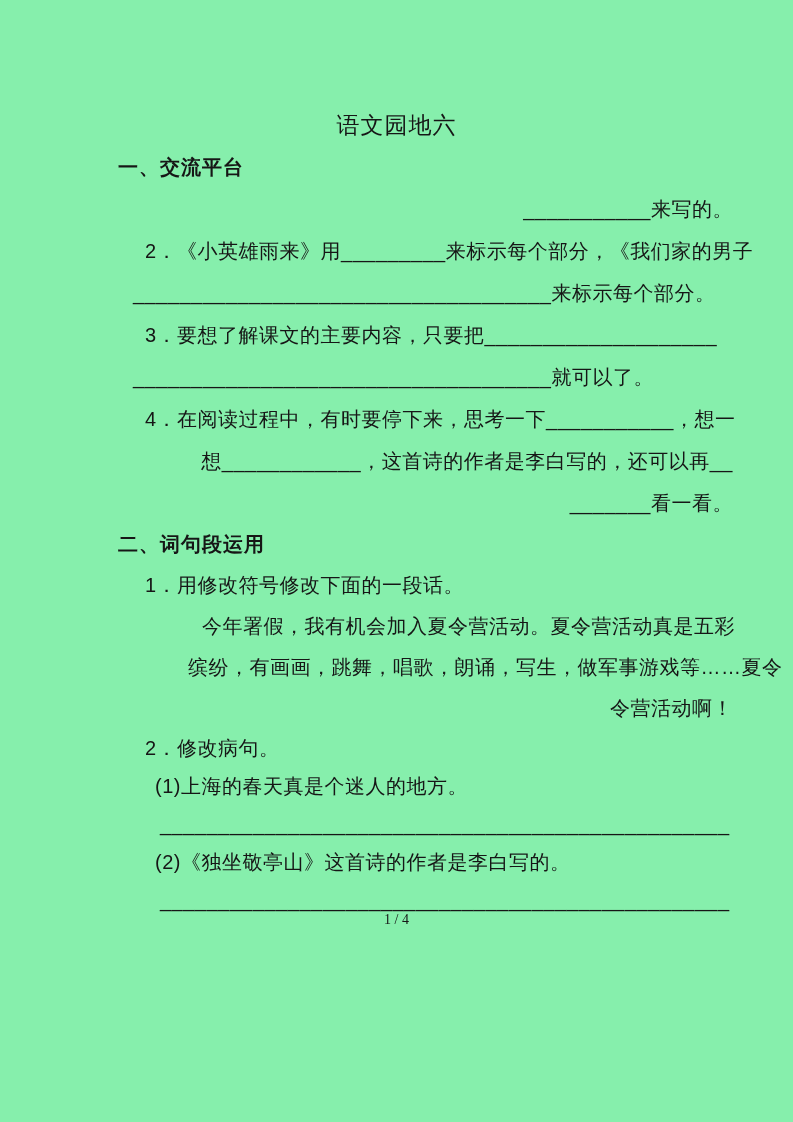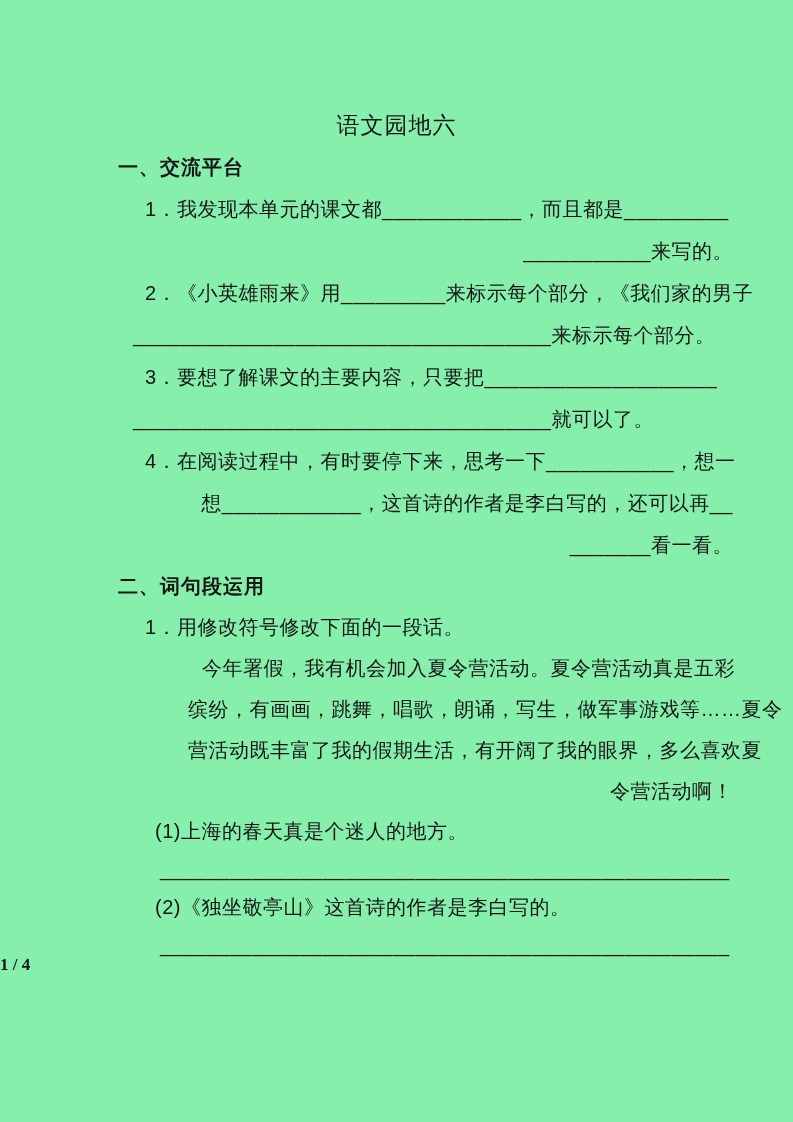--- a/index.html
+++ b/index.html
@@ -24,56 +24,55 @@
   }
   .sec-heading{font-weight:bold;font-size:20px;white-space:pre;letter-spacing:1px;}
   .ind-num{margin-left:27px;}     
   .ind-cont{margin-left:70px;text-align:right;}    
   .ind-far{margin-left:15px;}     
   .ind-sub{margin-left:37px;}     
   .ind-ans{margin-left:42px;}     
   .para-first{margin-left:50px;text-indent:34px;}
   .footer{
     margin-top:-10px;height:22px;line-height:22px;
-    margin-left:-118px;margin-right:-60px;text-align:left;
-    font-family:"Liberation Serif", serif;font-weight:bold;font-size:17px;
+    margin-left:-118px;margin-right:-60px;text-align:center;
+    font-family:"Liberation Serif", serif;font-weight:normal;font-size:14px;
     white-space:pre;
   }
 </style>
 </head>
 <body>
 
 <div class="page">
 
   <div class="title row42">语文园地六</div>
 
   <div class="sec-heading row42">一、交流平台</div>
 
-  <div class="line row42 ind-num">1．我发现本单元的课文都____________，而且都是_________</div>
   <div class="line row42 ind-cont">___________来写的。</div>
 
   <div class="line row42 ind-num">2．《小英雄雨来》用_________来标示每个部分，《我们家的男子</div>
   <div class="line row42 ind-far">____________________________________来标示每个部分。</div>
 
   <div class="line row42 ind-num">3．要想了解课文的主要内容，只要把____________________</div>
   <div class="line row42 ind-far">____________________________________就可以了。</div>
 
   <div class="line row42 ind-num">4．在阅读过程中，有时要停下来，思考一下___________，想一</div>
   <div class="line row42 ind-cont">想____________，这首诗的作者是李白写的，还可以再__</div>
   <div class="line row42 ind-cont">_______看一看。</div>
 
   <div class="sec-heading row41">二、词句段运用</div>
 
   <div class="line row41 ind-num">1．用修改符号修改下面的一段话。</div>
 
   <div class="line row41 para-first">今年署假，我有机会加入夏令营活动。夏令营活动真是五彩</div>
   <div class="line row41 ind-cont">缤纷，有画画，跳舞，唱歌，朗诵，写生，做军事游戏等……夏令</div>
-  <div class="line row41 ind-cont">营活动既丰富了我的假期生活，有开阔了我的眼界，多么喜欢夏</div>
   <div class="line row41 ind-cont">令营活动啊！</div>
 
+  <div class="line row38 ind-num">2．修改病句。</div>
 
   <div class="line row38 ind-sub">(1)上海的春天真是个迷人的地方。</div>
   <div class="line row38 ind-ans">_________________________________________________</div>
 
   <div class="line row38 ind-sub">(2)《独坐敬亭山》这首诗的作者是李白写的。</div>
   <div class="line row38 ind-ans">_________________________________________________</div>
 
   <div class="footer">1 / 4</div>
 
 </div>

